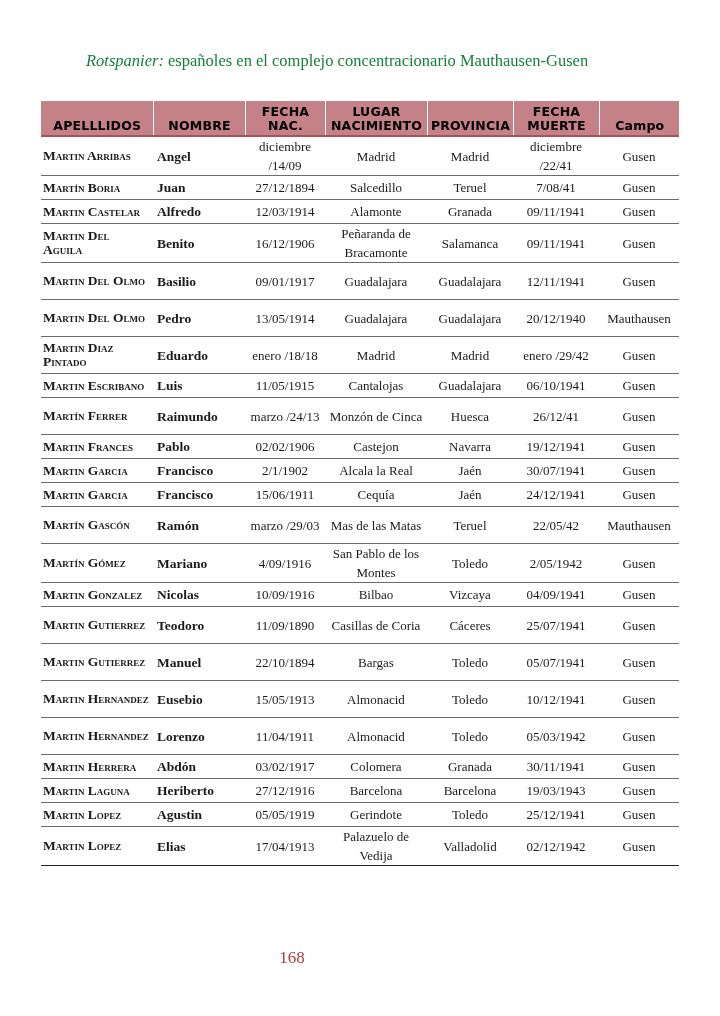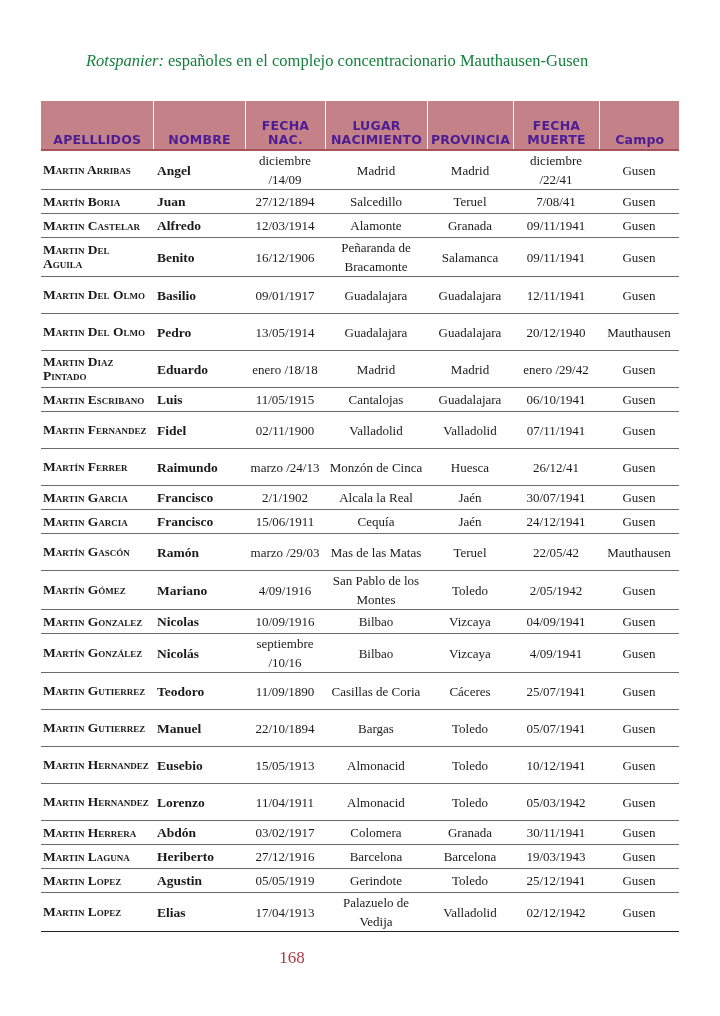--- a/index.html
+++ b/index.html
@@ -1,21 +1,21 @@
 <!DOCTYPE html>
 <html><head>
 <meta charset="utf-8">
 <style>
   html, body { margin:0; padding:0; background:#fff; }
   body { width:720px; height:1016px; position:relative; font-family:"Liberation Serif","DejaVu Serif",serif; color:#1a1a1a; overflow:hidden; }
   .running-head { position:absolute; top:51px; left:86px; font-size:16.5px; color:#15803d; white-space:nowrap; }
   .running-head em { font-style:italic; }
   table { position:absolute; top:101px; left:41px; width:638px; border-collapse:collapse; table-layout:fixed; }
   col.c0{width:112px} col.c1{width:92px} col.c2{width:80px} col.c3{width:102px} col.c4{width:86px} col.c5{width:86px} col.c6{width:80px}
-  thead th { background:#c48188; color:#4c1d95; font-family:"DejaVu Sans","Liberation Sans",sans-serif; font-weight:bold; font-size:12.5px; line-height:14px; vertical-align:bottom; padding:16px 2px 2px 3px; border-right:1px solid #fff; border-bottom:2px solid #a8525a; height:30px; text-align:center; letter-spacing:0.2px; }
+  thead th { background:#c48188; color:#000000; font-family:"DejaVu Sans","Liberation Sans",sans-serif; font-weight:bold; font-size:12.5px; line-height:14px; vertical-align:bottom; padding:2px 2px 2px 3px; border-right:1px solid #fff; border-bottom:2px solid #a8525a; height:30px; text-align:center; letter-spacing:0.2px; }
   thead th:last-child { border-right:none; }
   thead th.left { text-align:center; }
   tbody td { font-size:13px; line-height:19px; padding:0 2px; text-align:center; vertical-align:middle; border-bottom:1.5px solid #6b6b6b; }
   tbody tr.tall td { height:36px; }
   tbody tr.short td { height:23px; }
   td.apellido { text-align:left; font-weight:bold; font-variant:small-caps; font-size:13.5px; line-height:14px; padding-left:2px; }
   td.nombre { text-align:left; font-weight:bold; padding-left:4px; font-size:13.5px; }
   tbody tr:last-child td { border-bottom:1.5px solid #222; }
   .page-number { position:absolute; top:948px; left:0; width:584px; text-align:center; font-size:17px; color:#b03a44; }
 </style>
@@ -133,35 +133,35 @@
       <tr class="short">
         <td class="apellido">Martin Escribano</td>
         <td class="nombre">Luis</td>
         <td>11/05/1915</td>
         <td>Cantalojas</td>
         <td>Guadalajara</td>
         <td>06/10/1941</td>
         <td>Gusen</td>
       </tr>
       <tr class="tall">
-        <td class="apellido">Martin Fernandez</td>
-        <td class="nombre">Fidel</td>
-        <td>02/11/1900</td>
-        <td>Valladolid</td>
-        <td>Valladolid</td>
-        <td>07/11/1941</td>
-        <td>Gusen</td>
-      </tr>
-      <tr class="tall">
         <td class="apellido">Martín Ferrer</td>
         <td class="nombre">Raimundo</td>
         <td>marzo /24/13</td>
         <td>Monzón de Cinca</td>
         <td>Huesca</td>
         <td>26/12/41</td>
+        <td>Gusen</td>
+      </tr>
+      <tr class="short">
+        <td class="apellido">Martin Frances</td>
+        <td class="nombre">Pablo</td>
+        <td>02/02/1906</td>
+        <td>Castejon</td>
+        <td>Navarra</td>
+        <td>19/12/1941</td>
         <td>Gusen</td>
       </tr>
       <tr class="short">
         <td class="apellido">Martin Garcia</td>
         <td class="nombre">Francisco</td>
         <td>2/1/1902</td>
         <td>Alcala la Real</td>
         <td>Jaén</td>
         <td>30/07/1941</td>
         <td>Gusen</td>
@@ -196,29 +196,20 @@
       <tr class="short">
         <td class="apellido">Martin Gonzalez</td>
         <td class="nombre">Nicolas</td>
         <td>10/09/1916</td>
         <td>Bilbao</td>
         <td>Vizcaya</td>
         <td>04/09/1941</td>
         <td>Gusen</td>
       </tr>
       <tr class="tall">
-        <td class="apellido">Martín González</td>
-        <td class="nombre">Nicolás</td>
-        <td>septiembre /10/16</td>
-        <td>Bilbao</td>
-        <td>Vizcaya</td>
-        <td>4/09/1941</td>
-        <td>Gusen</td>
-      </tr>
-      <tr class="tall">
         <td class="apellido">Martin Gutierrez</td>
         <td class="nombre">Teodoro</td>
         <td>11/09/1890</td>
         <td>Casillas de Coria</td>
         <td>Cáceres</td>
         <td>25/07/1941</td>
         <td>Gusen</td>
       </tr>
       <tr class="tall">
         <td class="apellido">Martin Gutierrez</td>

